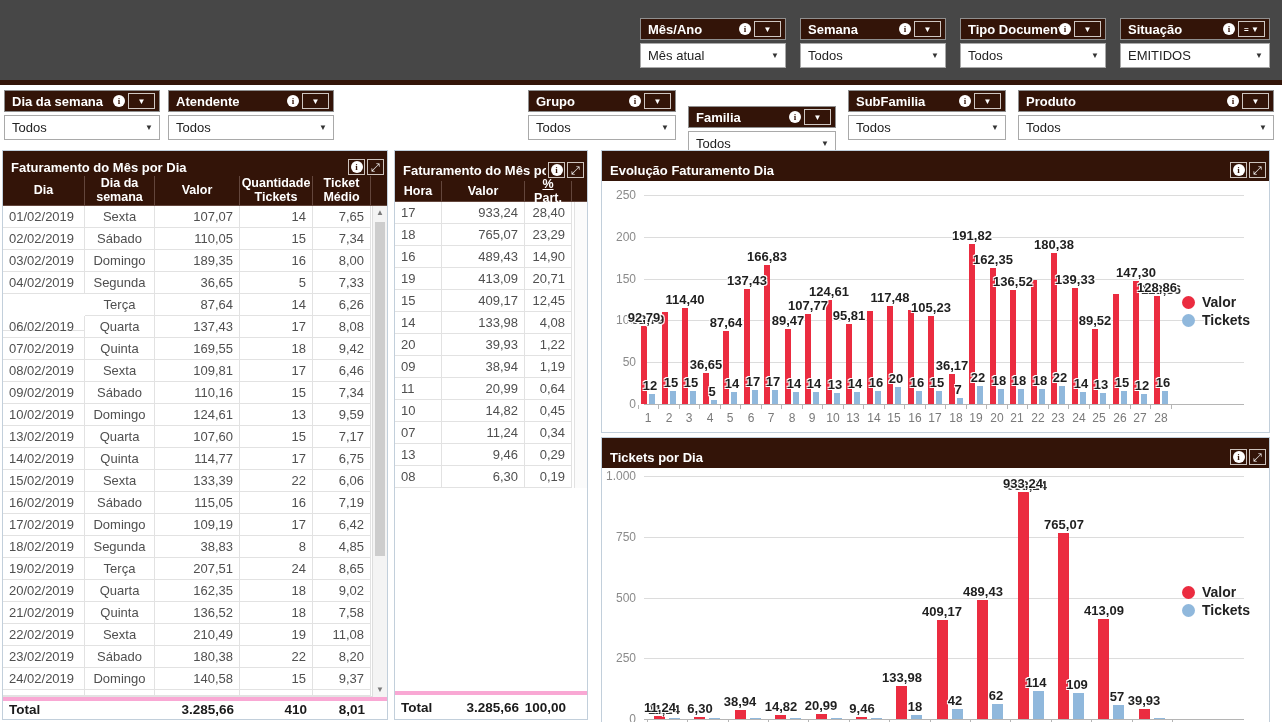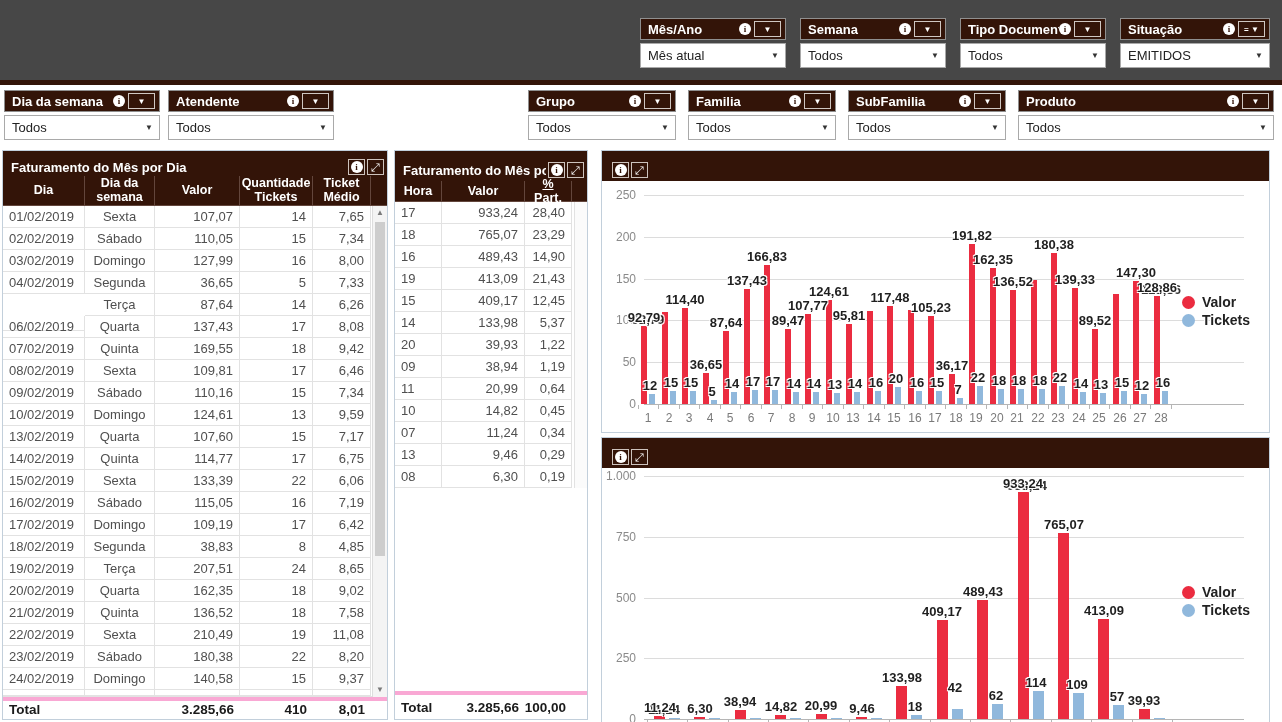--- a/index.html
+++ b/index.html
@@ -192,21 +192,21 @@
       <div class="fw-head">
         <span class="fw-label">Grupo</span>
         <span class="icircle">i</span>
         <span class="fw-dd">▼</span>
       </div>
       <div class="fw-body">
         <span class="fw-val">Todos</span>
         <span class="fw-caret">▼</span>
       </div>
     </div>
-    <div class="fw" style="width: 148px; margin-left: 12px;">
+    <div class="fw" style="width: 148px; margin-left: 12px; margin-top: 16px;">
       <div class="fw-head">
         <span class="fw-label">Familia</span>
         <span class="icircle">i</span>
         <span class="fw-dd">▼</span>
       </div>
       <div class="fw-body">
         <span class="fw-val">Todos</span>
         <span class="fw-caret">▼</span>
       </div>
     </div>
@@ -263,21 +263,21 @@
         <div class="trow">
           <div class="tcell al" style="width: 82px;">02/02/2019</div>
           <div class="tcell ac" style="width: 70px;">Sábado</div>
           <div class="tcell ar" style="width: 85px;">110,05</div>
           <div class="tcell ar" style="width: 73px;">15</div>
           <div class="tcell ar" style="width: 58px;">7,34</div>
         </div>
         <div class="trow">
           <div class="tcell al" style="width: 82px;">03/02/2019</div>
           <div class="tcell ac" style="width: 70px;">Domingo</div>
-          <div class="tcell ar" style="width: 85px;">127,99</div>
+          <div class="tcell ar" style="width: 85px;">189,35</div>
           <div class="tcell ar" style="width: 73px;">16</div>
           <div class="tcell ar" style="width: 58px;">8,00</div>
         </div>
         <div class="trow">
           <div class="tcell al" style="width: 82px;">04/02/2019</div>
           <div class="tcell ac" style="width: 70px;">Segunda</div>
           <div class="tcell ar" style="width: 85px;">36,65</div>
           <div class="tcell ar" style="width: 73px;">5</div>
           <div class="tcell ar" style="width: 58px;">7,33</div>
         </div>
@@ -456,31 +456,31 @@
           <div class="tcell ar" style="width: 47px;">23,29</div>
         </div>
         <div class="trow">
           <div class="tcell al" style="width: 47px;">16</div>
           <div class="tcell ar" style="width: 83px;">489,43</div>
           <div class="tcell ar" style="width: 47px;">14,90</div>
         </div>
         <div class="trow">
           <div class="tcell al" style="width: 47px;">19</div>
           <div class="tcell ar" style="width: 83px;">413,09</div>
-          <div class="tcell ar" style="width: 47px;">21,43</div>
+          <div class="tcell ar" style="width: 47px;">20,71</div>
         </div>
         <div class="trow">
           <div class="tcell al" style="width: 47px;">15</div>
           <div class="tcell ar" style="width: 83px;">409,17</div>
           <div class="tcell ar" style="width: 47px;">12,45</div>
         </div>
         <div class="trow">
           <div class="tcell al" style="width: 47px;">14</div>
           <div class="tcell ar" style="width: 83px;">133,98</div>
-          <div class="tcell ar" style="width: 47px;">5,37</div>
+          <div class="tcell ar" style="width: 47px;">4,08</div>
         </div>
         <div class="trow">
           <div class="tcell al" style="width: 47px;">20</div>
           <div class="tcell ar" style="width: 83px;">39,93</div>
           <div class="tcell ar" style="width: 47px;">1,22</div>
         </div>
         <div class="trow">
           <div class="tcell al" style="width: 47px;">09</div>
           <div class="tcell ar" style="width: 83px;">38,94</div>
           <div class="tcell ar" style="width: 47px;">1,19</div>
@@ -516,20 +516,21 @@
     <div class="total-row" id="hour-total">
         <div class="tcell al" style="width: 47px;">Total</div>
         <div class="tcell ar" style="width: 83px;">3.285,66</div>
         <div class="tcell ar" style="width: 47px;">100,00</div>
       </div>
   </div>
 
   <div class="right-col">
     <div class="panel chart-panel top">
       <div class="panel-header">
+        <span class="panel-title">Evolução Faturamento Dia</span>
         <span class="ph-btn">
             <span class="icircle">i</span>
           </span>
         <span class="ph-btn">⤢</span>
       </div>
       <div class="chart-body" id="chart0">
           <div class="gridline zero" style="top: 223px; left: 42px; width: 600px;"></div>
           <div class="ylab" style="top: 216px;">0</div>
           <div class="gridline" style="top: 181px; left: 42px; width: 600px;"></div>
           <div class="ylab" style="top: 174px;">50</div>
@@ -702,20 +703,21 @@
             </div>
             <div class="leg-row">
               <span class="leg-dot" style="background: rgb(144, 184, 220);"></span>
               <span class="leg-txt">Tickets</span>
             </div>
           </div>
         </div>
     </div>
     <div class="panel chart-panel bot">
       <div class="panel-header">
+        <span class="panel-title">Tickets por Dia</span>
         <span class="ph-btn">
             <span class="icircle">i</span>
           </span>
         <span class="ph-btn">⤢</span>
       </div>
       <div class="chart-body" id="chart1">
           <div class="gridline zero" style="top: 251px; left: 42px; width: 600px;"></div>
           <div class="ylab" style="top: 244px;">0</div>
           <div class="gridline" style="top: 190px; left: 42px; width: 600px;"></div>
           <div class="ylab" style="top: 183px;">250</div>
@@ -765,21 +767,21 @@
           <span class="vlab" style="left: 260px; top: 233px;">9,46</span>
           <div class="xlab" style="left: 252px; width: 30px; top: 258px;">13</div>
           <div class="bar" style="left: 294px; top: 218px; width: 11px; height: 33px; background: rgb(235, 44, 64);"></div>
           <div class="bar" style="left: 309px; top: 247px; width: 11px; height: 4px; background: rgb(144, 184, 220);"></div>
           <span class="vlab" style="left: 300px; top: 202px;">133,98</span>
           <span class="tlab" style="left: 313px; top: 231px;">18</span>
           <div class="xlab" style="left: 292px; width: 30px; top: 258px;">14</div>
           <div class="bar" style="left: 335px; top: 152px; width: 11px; height: 99px; background: rgb(235, 44, 64);"></div>
           <div class="bar" style="left: 350px; top: 241px; width: 11px; height: 10px; background: rgb(144, 184, 220);"></div>
           <span class="vlab" style="left: 340px; top: 136px;">409,17</span>
-          <span class="tlab" style="left: 353px; top: 212px;">42</span>
+          <span class="tlab" style="left: 353px; top: 225px;">42</span>
           <div class="xlab" style="left: 333px; width: 30px; top: 258px;">15</div>
           <div class="bar" style="left: 375px; top: 132px; width: 11px; height: 119px; background: rgb(235, 44, 64);"></div>
           <div class="bar" style="left: 390px; top: 236px; width: 11px; height: 15px; background: rgb(144, 184, 220);"></div>
           <span class="vlab" style="left: 381px; top: 116px;">489,43</span>
           <span class="tlab" style="left: 394px; top: 220px;">62</span>
           <div class="xlab" style="left: 373px; width: 30px; top: 258px;">16</div>
           <div class="bar" style="left: 416px; top: 24px; width: 11px; height: 227px; background: rgb(235, 44, 64);"></div>
           <div class="bar" style="left: 431px; top: 223px; width: 11px; height: 28px; background: rgb(144, 184, 220);"></div>
           <span class="vlab ghost" style="left: 425px; top: 10px;">933,24</span>
           <span class="vlab" style="left: 421px; top: 8px;">933,24</span>

